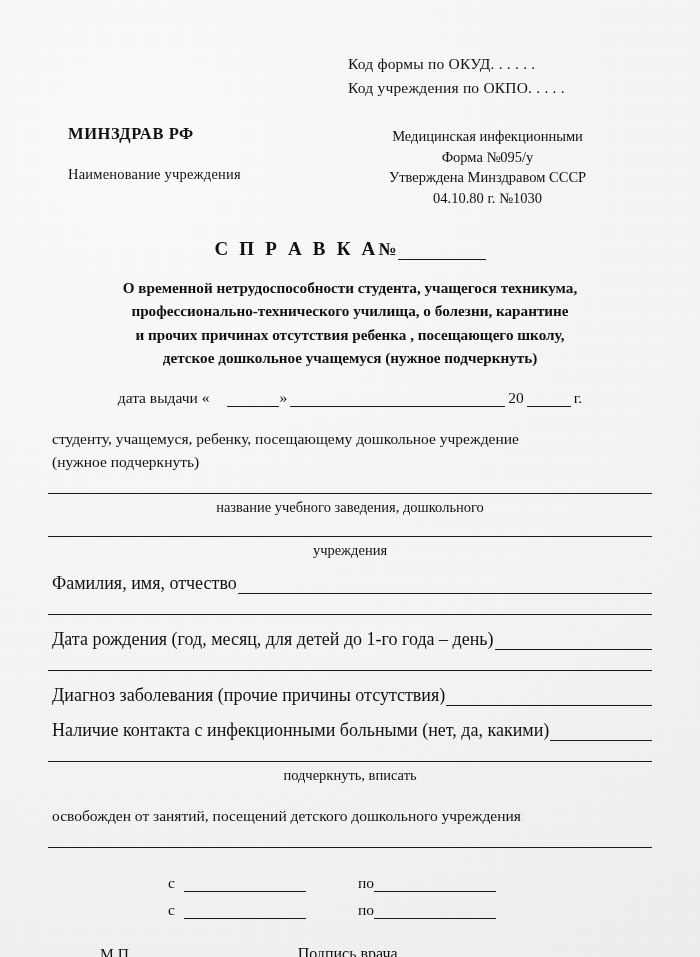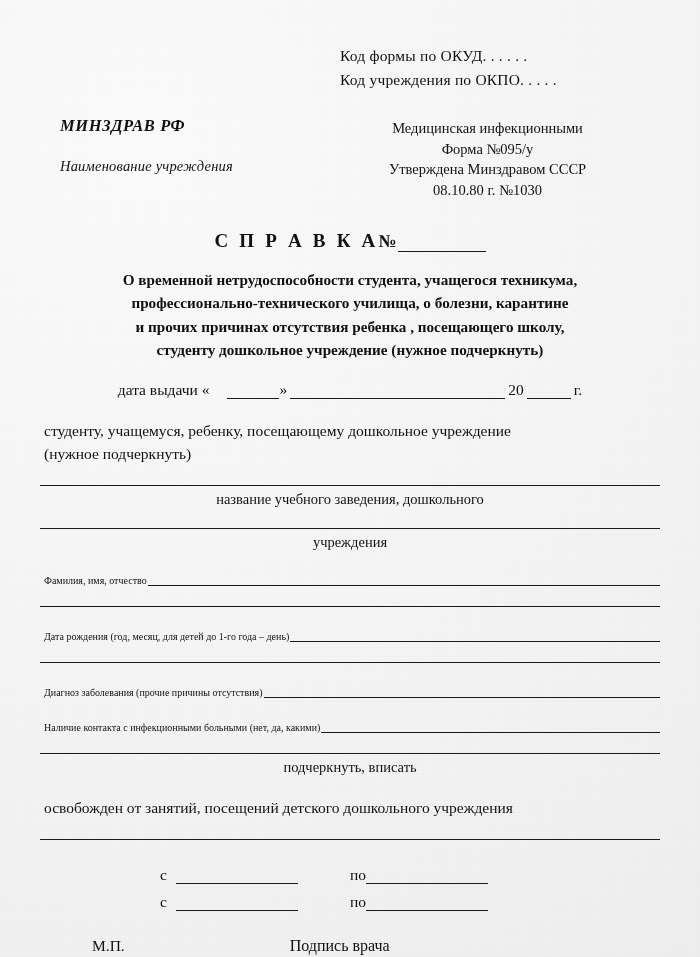--- a/index.html
+++ b/index.html
@@ -14,21 +14,21 @@
     color: #111111;
     overflow: hidden;
   }
   .page {
     position: relative;
     width: 700px;
     height: 957px;
     background:
       radial-gradient(circle at 20% 15%, #fbfbfb 0%, #f4f4f4 60%, #eeeeee 100%);
     box-sizing: border-box;
-    padding: 0;
+    padding: 8px;
   }
   .paper-noise {
     position: absolute;
     inset: 0;
     pointer-events: none;
     background-image:
       linear-gradient(90deg, rgba(0,0,0,0.012) 1px, transparent 1px),
       linear-gradient(0deg, rgba(0,0,0,0.010) 1px, transparent 1px);
     background-size: 3px 3px, 3px 3px;
     opacity: 0.7;
@@ -52,21 +52,20 @@
 
   
   .header-row {
     display: flex;
     margin-top: 24px;
   }
   .header-left {
     width: 275px;
     padding-left: 20px;
     box-sizing: border-box;
-    font-style: italic;
   }
   .org-title {
     font-weight: bold;
     font-size: 16.5px;
     letter-spacing: 0.6px;
     margin-bottom: 22px;
   }
   .org-sub {
     font-size: 14.5px;
     letter-spacing: 0.2px;
@@ -157,22 +156,22 @@
     border-bottom: 1.3px solid #1a1a1a;
     height: 0;
     margin-top: 20px;
   }
   .caption {
     text-align: center;
     font-size: 14.5px;
     margin-top: 5px;
   }
   .inline-row {
-    font-size: 10px;
-    margin-top: 20px;
+    font-size: 18px;
+    margin-top: 14px;
     padding-left: 4px;
     display: flex;
     align-items: flex-end;
     white-space: nowrap;
   }
   .inline-row .txt { flex: 0 0 auto; }
   .inline-row .fill {
     flex: 1 1 auto;
     border-bottom: 1.3px solid #1a1a1a;
     height: 14px;
@@ -228,35 +227,35 @@
 
     <div class="header-row">
       <div class="header-left">
         <div class="org-title">МИНЗДРАВ РФ</div>
         <div class="org-sub">Наименование  учреждения</div>
       </div>
       <div class="header-right">
         <div>Медицинская инфекционными</div>
         <div>Форма №095/у</div>
         <div>Утверждена Минздравом СССР</div>
-        <div>08.10.80 г.  №1030</div>
+        <div>04.10.80 г.  №1030</div>
       </div>
     </div>
 
     <div class="spravka-wrap">
       <span class="spravka">
         <span>С П Р А В К А</span><span class="num">№</span><span class="numline"></span>
       </span>
     </div>
 
     <div class="desc">
       <div>О временной нетрудоспособности студента, учащегося техникума,</div>
       <div>профессионально-технического училища, о болезни, карантине</div>
       <div>и прочих причинах отсутствия ребенка , посещающего школу,</div>
-      <div>студенту дошкольное учреждение (нужное подчеркнуть)</div>
+      <div>детское дошкольное учащемуся (нужное подчеркнуть)</div>
     </div>
 
     <div class="dateline">
       <span class="lbl">дата выдачи «</span><span class="u-sm"></span><span>»</span><span class="u-md"></span><span>20</span><span class="u-xs"></span><span>г.</span>
     </div>
 
     <div class="para">
       <div>студенту, учащемуся, ребенку, посещающему дошкольное учреждение</div>
       <div>(нужное подчеркнуть)</div>
     </div>

